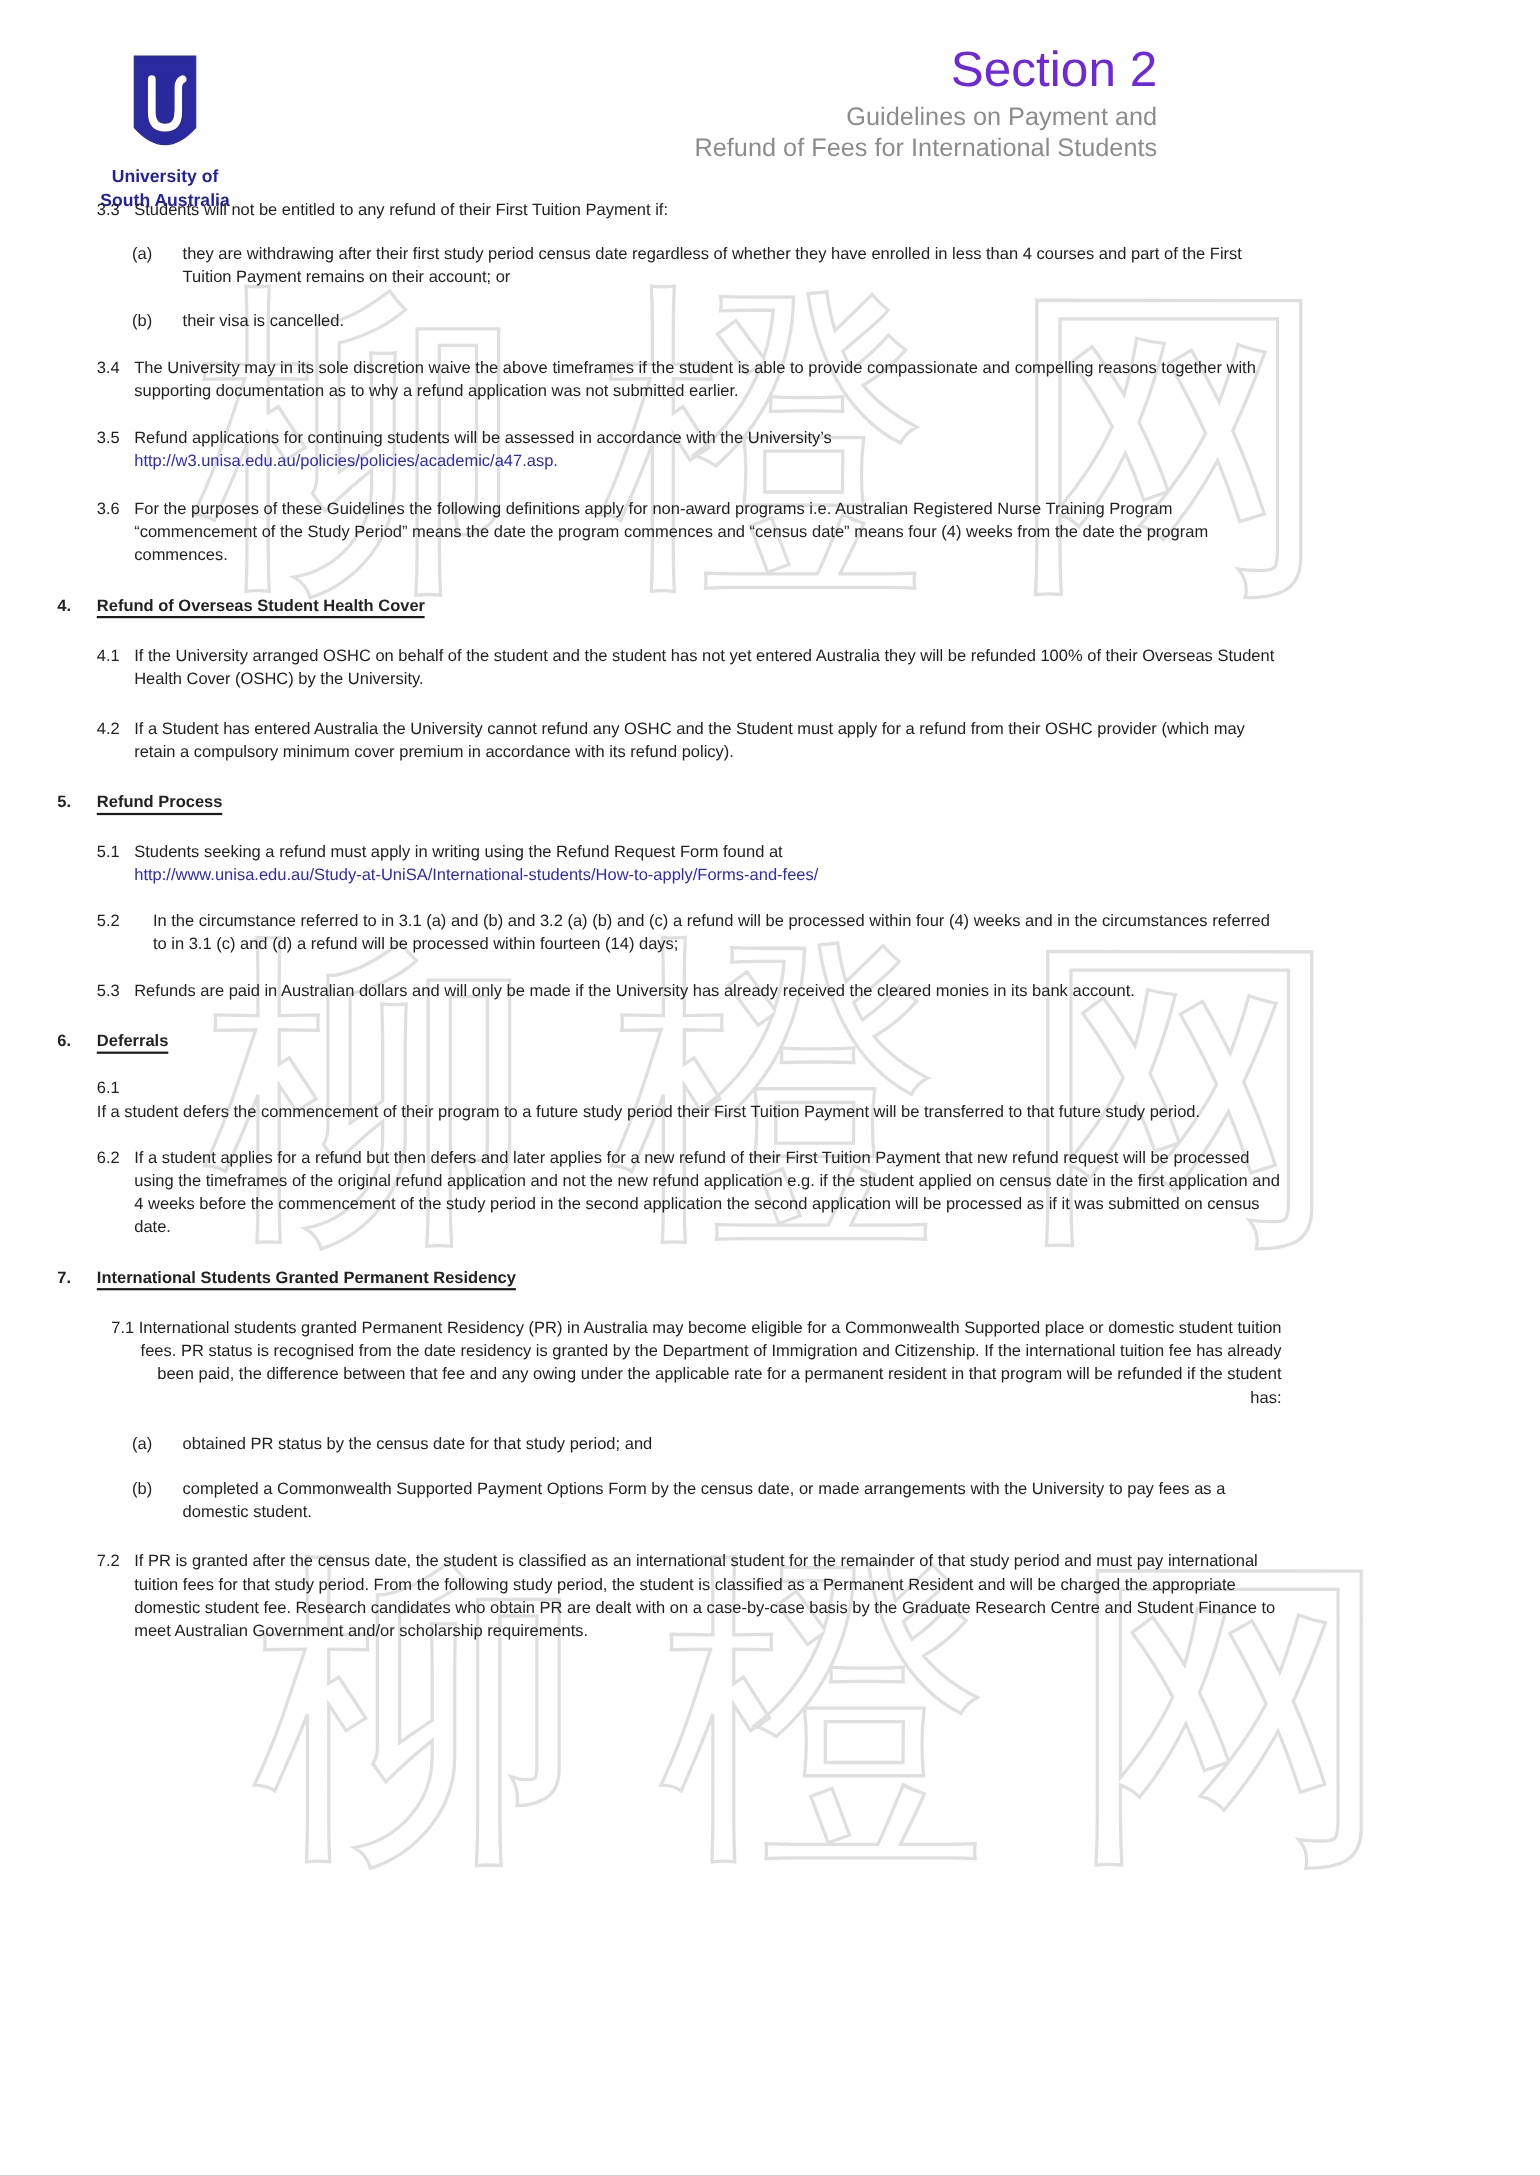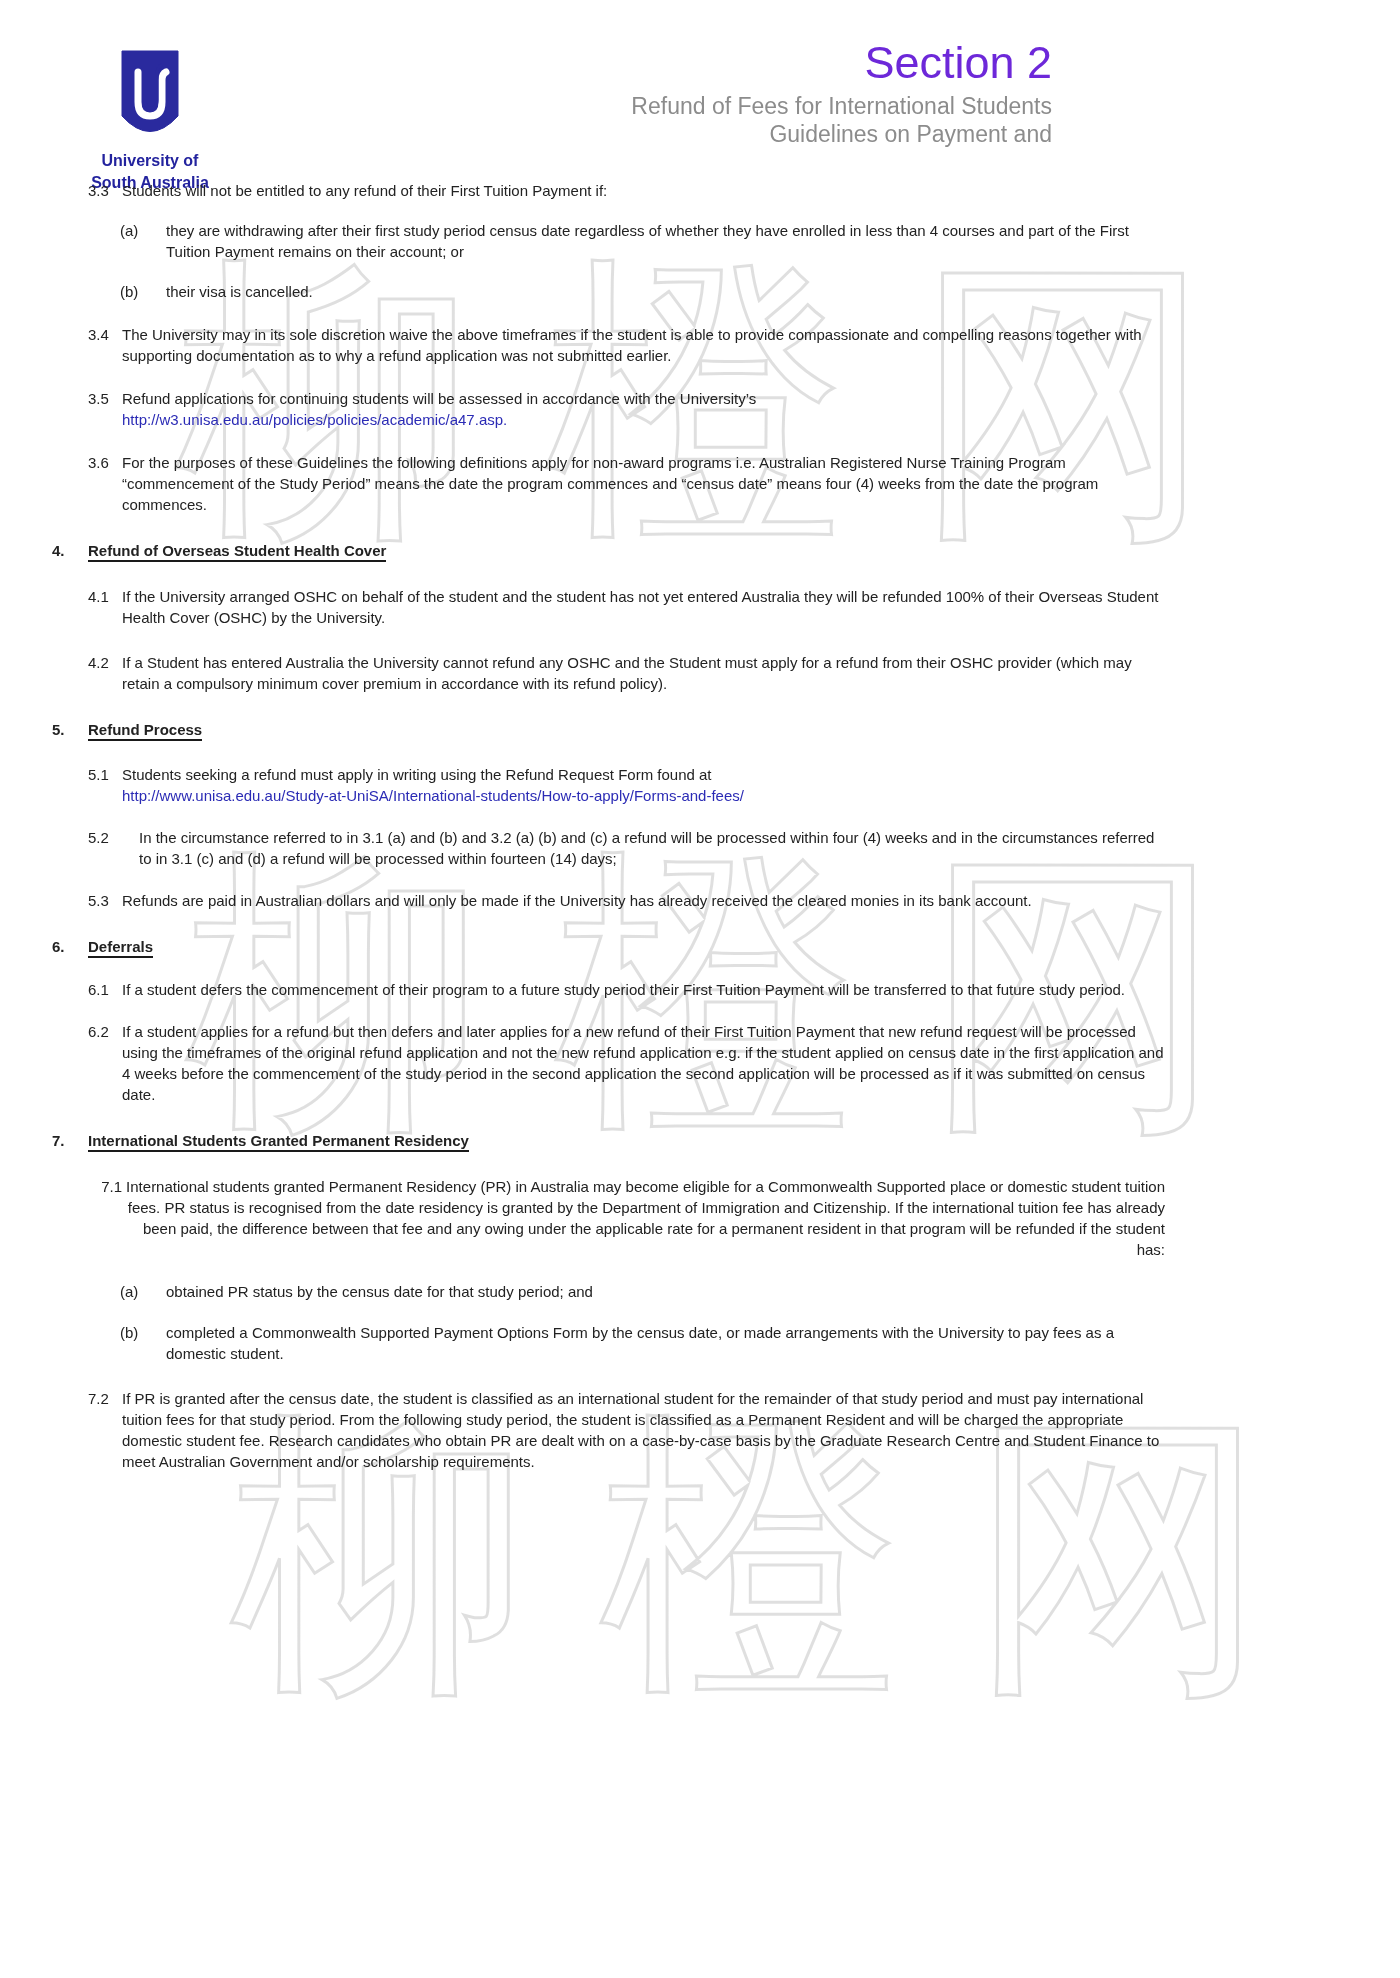--- a/index.html
+++ b/index.html
@@ -69,22 +69,22 @@
     </svg>
     <div class="logo-text">
       <div>University of</div>
       <div>South Australia</div>
     </div>
   </div>
 
   <div class="header-right">
     <div class="section-title">Section 2</div>
     <div class="section-sub">
+      <div>Guidelines on Payment and</div>
       <div>Refund of Fees for International Students</div>
-      <div>Guidelines on Payment and</div>
     </div>
   </div>
 
   <div class="content">
 
     <div class="clause">
       <div class="cnum">3.3</div>
       <div class="ctext">Students will not be entitled to any refund of their First Tuition Payment if:</div>
     </div>
 
@@ -152,21 +152,21 @@
     <div class="clause" style="margin-top:21px;">
       <div class="cnum">5.3</div>
       <div class="ctext">Refunds are paid in Australian dollars and will only be made if the University has already received the cleared monies in its bank account.</div>
     </div>
 
     <div class="sec-heading">
       <div class="sec-num">6.</div>
       <div><span class="sec-title-text">Deferrals</span></div>
     </div>
 
-    <div class="clause" style="margin-top:22px;">
+    <div class="clause" style="margin-top:22px;flex-direction:column;">
       <div class="cnum">6.1</div>
       <div class="ctext">If a student defers the commencement of their program to a future study period their First Tuition Payment will be transferred to that future study period.</div>
     </div>
 
     <div class="clause" style="margin-top:21px;">
       <div class="cnum">6.2</div>
       <div class="ctext">If a student applies for a refund but then defers and later applies for a new refund of their First Tuition Payment that new refund request will be processed using the timeframes of the original refund application and not the new refund application e.g. if the student applied on census date in the first application and 4 weeks before the commencement of the study period in the second application the second application will be processed as if it was submitted on census date.</div>
     </div>
 
     <div class="sec-heading">

